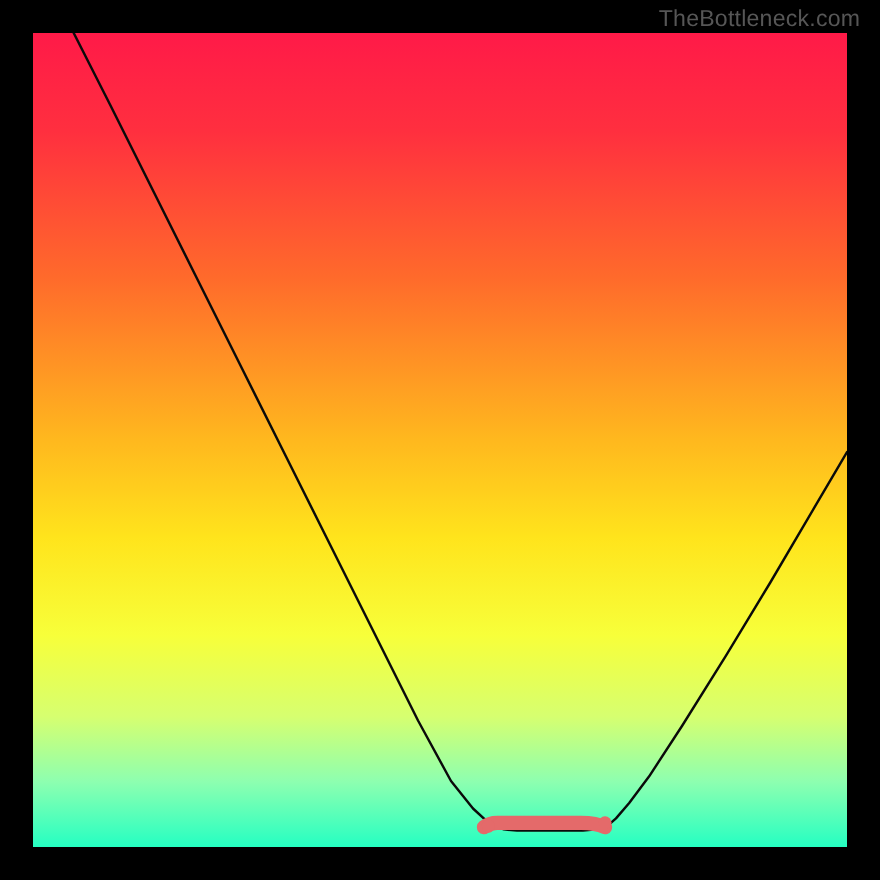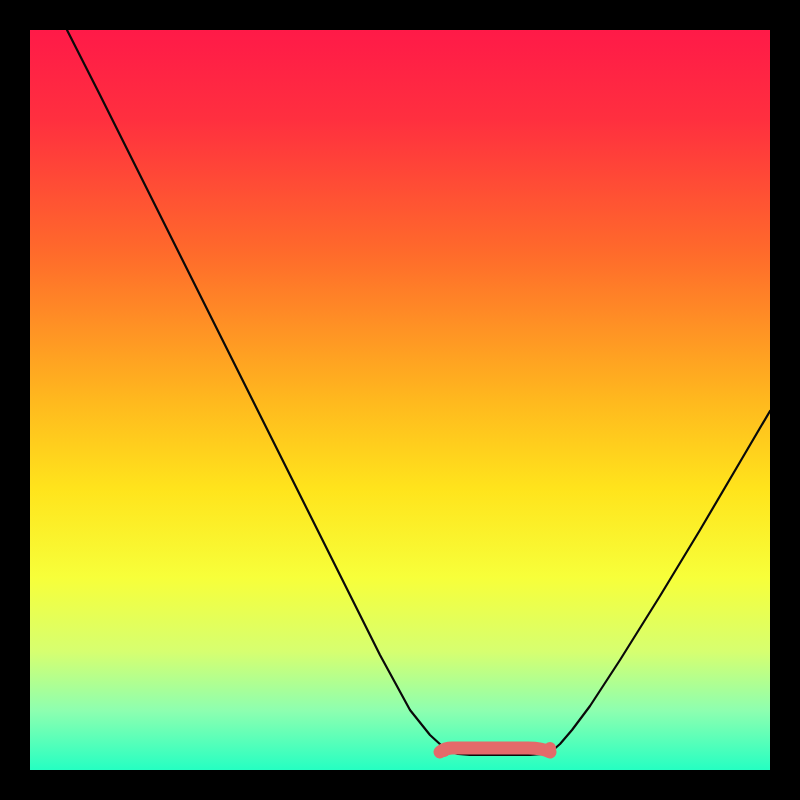--- a/index.html
+++ b/index.html
@@ -44,20 +44,21 @@
     inset: 0;
     width: 100%;
     height: 100%;
   }
 </style>
 </head>
 <body>
 
 <div class="frame">
 
+  <div class="watermark">TheBottleneck.com</div>
 
   <div class="plot-area">
 
     <svg class="gradient-bg" viewBox="0 0 740 740" preserveAspectRatio="none">
       <defs>
         <linearGradient id="bg-grad" x1="0" y1="0" x2="0" y2="1">
         <stop offset="0%" stop-color="#ff1a48"></stop>
             <stop offset="12%" stop-color="#ff2f3f"></stop>
             <stop offset="30%" stop-color="#ff6a2b"></stop>
             <stop offset="50%" stop-color="#ffb81e"></stop>

